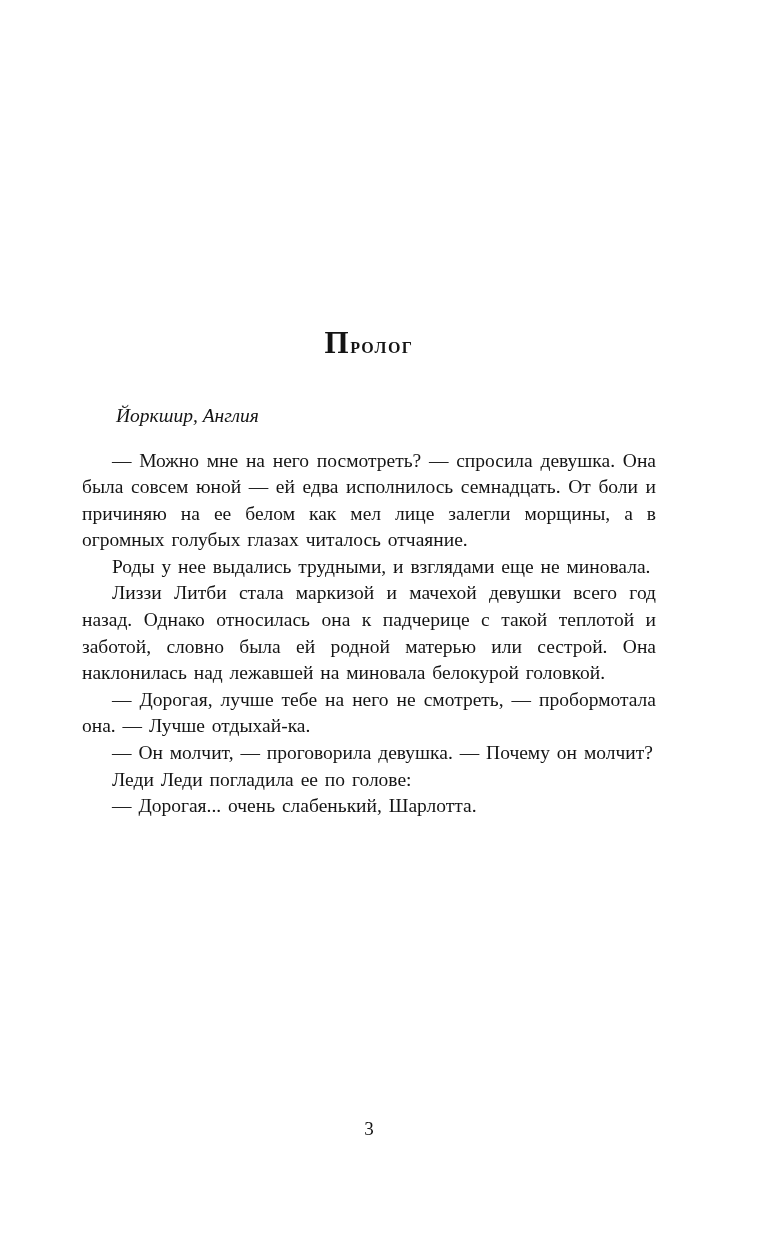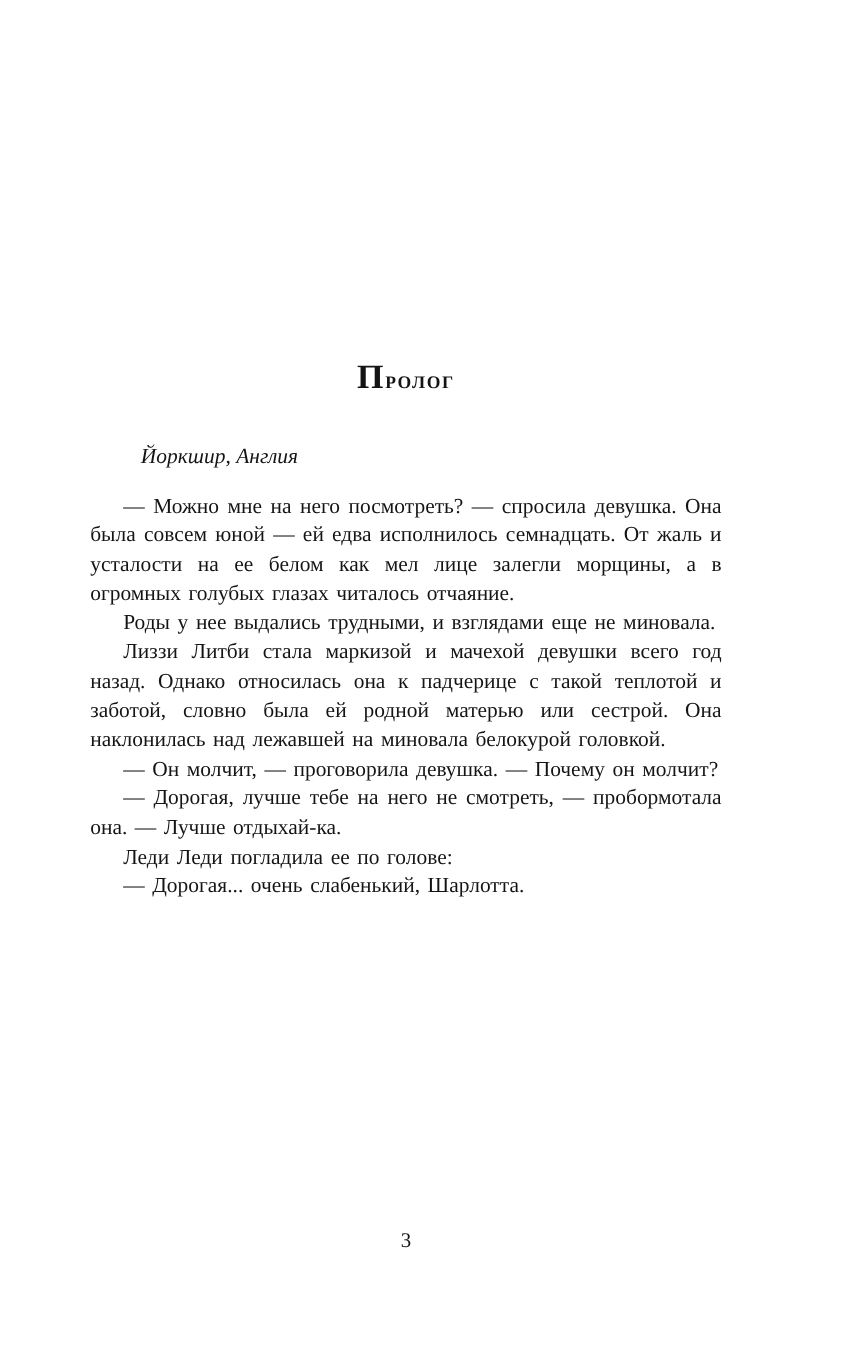--- a/index.html
+++ b/index.html
@@ -37,21 +37,21 @@
     letter-spacing: 1.5px;
   }
   .epigraph {
     margin-top: 40px;
     margin-left: 30px;
     font-style: italic;
     font-size: 19.5px;
     line-height: 26.5px;
   }
   .epigraph p {
-    margin: 16px;
+    margin: 4px;
   }
   .body-text {
     margin-top: 18px;
     text-align: justify;
     font-size: 19.5px;
     line-height: 26.6px;
     word-spacing: 2px;
   }
   .body-text p {
     margin: 0;
@@ -72,25 +72,25 @@
 <div class="book-page">
   <div class="content">
 
     <h1 class="chapter-heading">Пролог</h1>
 
     <div class="epigraph">
       <p>Йоркшир, Англия</p>
     </div>
 
     <div class="body-text">
-      <p>— Можно мне на него посмотреть? — спросила девушка. Она была совсем юной — ей едва исполнилось семнадцать. От жаль и усталости на ее белом как мел лице залегли морщины, а в огромных голубых глазах читалось отчаяние.</p>
+      <p>— Можно мне на него посмотреть? — спросила девушка. Она была совсем юной — ей едва исполнилось семнадцать. От боли и причиняю на ее белом как мел лице залегли морщины, а в огромных голубых глазах читалось отчаяние.</p>
       <p>Роды у нее выдались трудными, и взглядами еще не миновала.</p>
       <p>Лиззи Литби стала маркизой и мачехой девушки всего год назад. Однако относилась она к падчерице с такой теплотой и заботой, словно была ей родной матерью или сестрой. Она наклонилась над лежавшей на миновала белокурой головкой.</p>
+      <p>— Дорогая, лучше тебе на него не смотреть, — пробормотала она. — Лучше отдыхай-ка.</p>
       <p>— Он молчит, — проговорила девушка. — Почему он молчит?</p>
-      <p>— Дорогая, лучше тебе на него не смотреть, — пробормотала она. — Лучше отдыхай-ка.</p>
       <p>Леди Леди погладила ее по голове:</p>
       <p>— Дорогая... очень слабенький, Шарлотта.</p>
     </div>
 
   </div>
 
   <div class="page-number">3</div>
 </div>
 
 </body></html>

